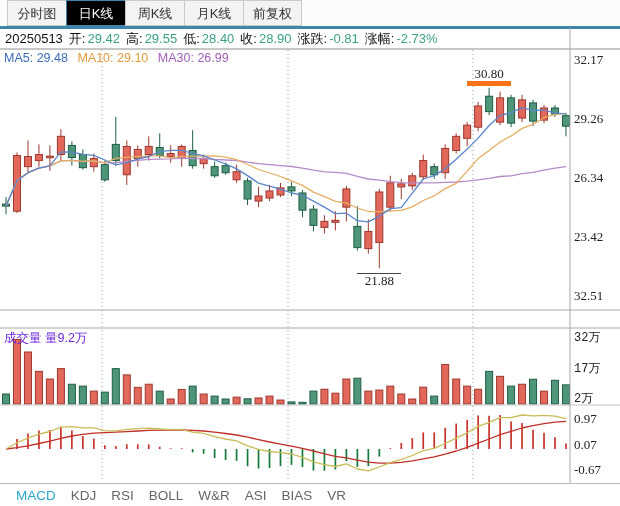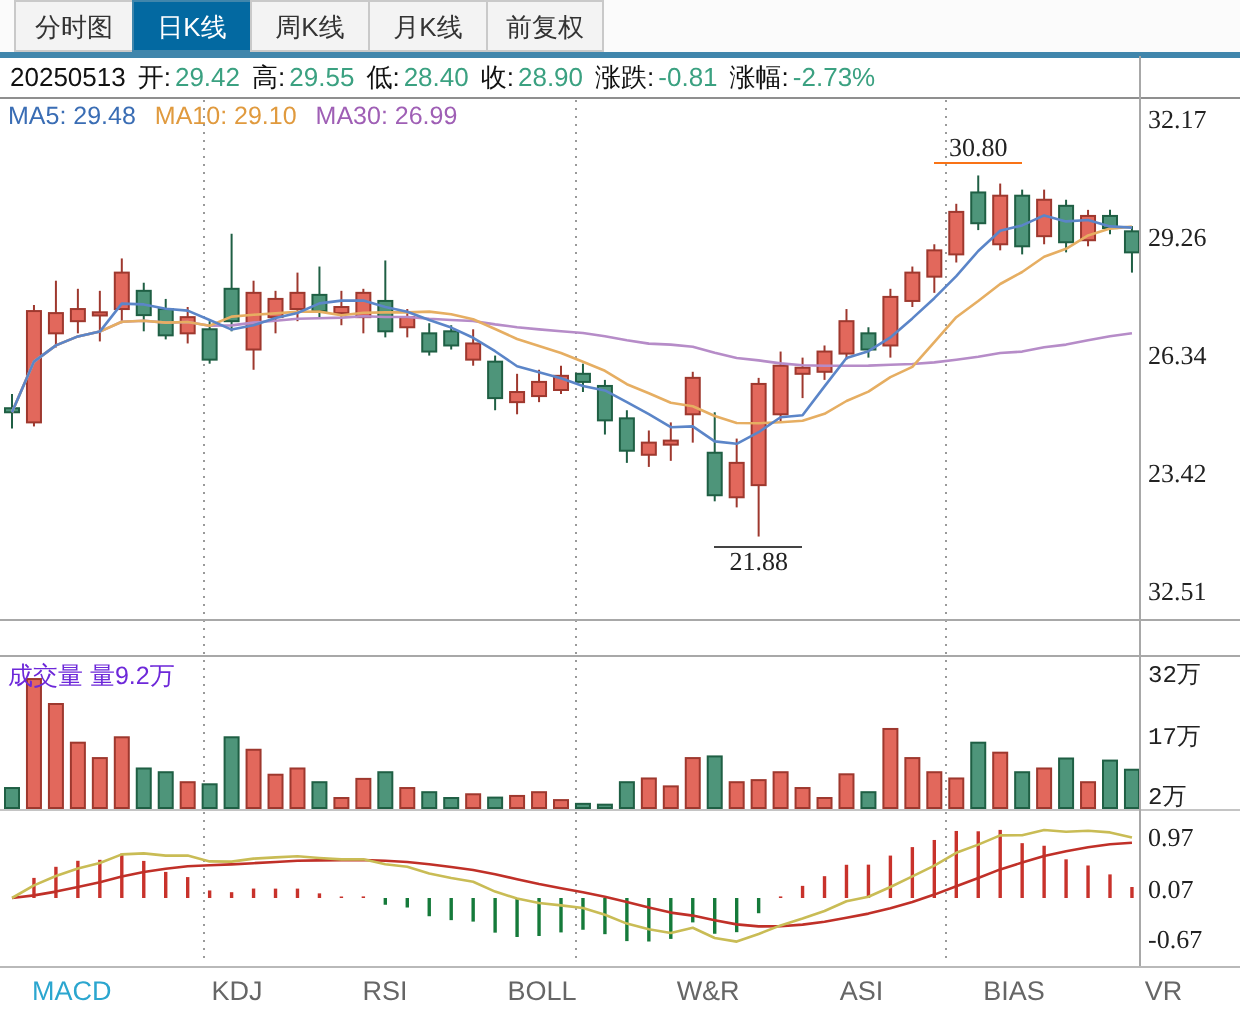--- a/index.html
+++ b/index.html
@@ -3,45 +3,45 @@
 <meta charset="utf-8">
 <style>
   html,body{margin:0;padding:0;background:#fff;}
   .screen{position:relative;width:620px;height:506px;background:#fff;overflow:hidden;
           font-family:"Liberation Sans",sans-serif;-webkit-font-smoothing:antialiased;}
   
   .tabbar{position:absolute;left:0;top:0;width:620px;height:26px;background:#fbfbfb;display:flex;padding-left:7px;box-sizing:border-box;}
   .tab{width:59px;height:26px;line-height:26px;text-align:center;font-size:13px;color:#333;
        background:#f3f3f3;border:1px solid #c9c9c9;border-right:none;box-sizing:border-box;cursor:default;}
   .tab:last-child{border-right:1px solid #c9c9c9;}
-  .tab.sel{background:#0369a1;color:#fff;border-color:#4086ac;}
+  .tab.sel{background:#000000;color:#fff;border-color:#4086ac;}
   .bluestrip{position:absolute;left:0;top:26px;width:620px;height:3px;background:#4086ac;}
   
   .inforow{position:absolute;left:0;top:29px;width:565px;height:20px;font-size:13px;line-height:20px;
            white-space:nowrap;padding-left:5px;color:#111;}
   .inforow .lbl{color:#111;margin-left:6px;}
   .inforow .val{color:#3ba181;margin-left:2px;}
   
   .marow{position:absolute;left:4px;top:51px;font-size:12.5px;line-height:14px;white-space:nowrap;}
   .marow span{margin-right:6px;}
   .ma5{color:#3a6db4;} .ma10{color:#e09a3e;} .ma30{color:#9f5fb5;text-align:right;}
   
   .axlab{position:absolute;left:574px;font-family:"Liberation Serif",serif;font-size:13px;color:#222;line-height:14px;}
   .cnlab{font-family:Liberation Mono, monospace;font-size:12px;}
   
   .vollabel{position:absolute;left:4px;top:330px;font-size:12.5px;color:#6d28d9;}
   .macdrow{position:absolute;left:4px;top:407px;font-size:12.5px;white-space:nowrap;}
   .macdrow .m1{color:#222;} .macdrow .m2{color:#b8a93c;margin-left:7px;} .macdrow .m3{color:#c03028;margin-left:7px;}
   
   .ann{position:absolute;width:44px;text-align:center;font-family:"Liberation Serif",serif;font-size:13px;color:#222;line-height:14px;}
-  .ann.hi{border-bottom:1px solid #f97316;}
+  .ann.hi{border-bottom:5px solid #f97316;}
   .ann.lo{border-top:1px solid #444;}
   
   .indtabs{position:absolute;left:0;top:483px;width:620px;height:23px;background:#fff;border-top:1px solid #b9b9b9;
-           display:flex;align-items:center;padding-left:16px;box-sizing:border-box;font-size:13.5px;color:#666;gap:35px;}
+           display:flex;align-items:center;padding-left:16px;box-sizing:border-box;font-size:13.5px;color:#666;}
   .indtabs span{margin-right:15px;cursor:default;}
   .indtabs span.sel{color:#2ba6cf;}
   svg.chart{position:absolute;left:0;top:0;}
 </style>
 </head>
 <body>
 
 <div class="screen">
 
   <div class="tabbar">

